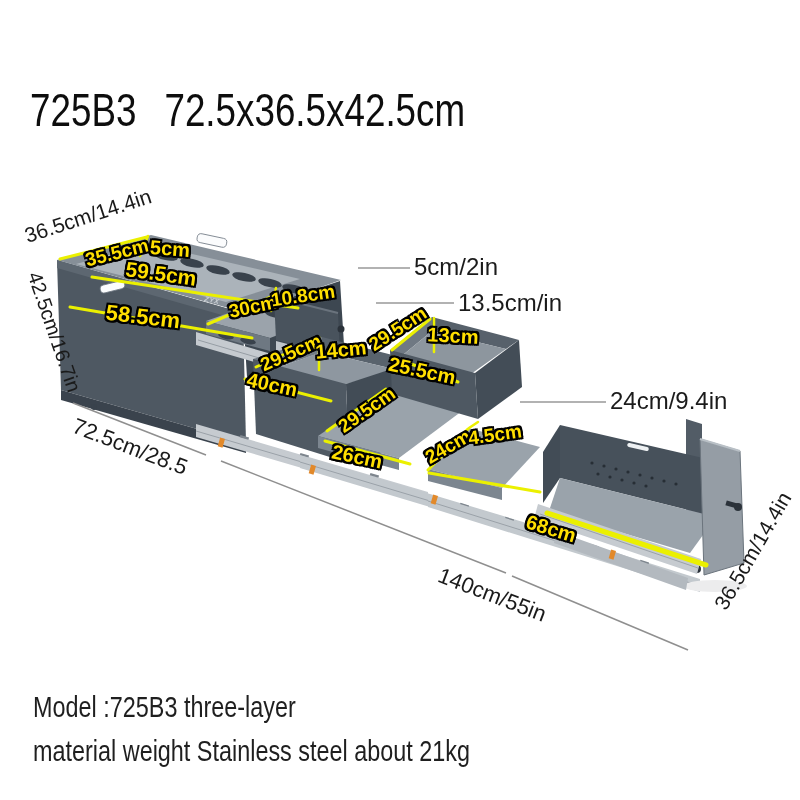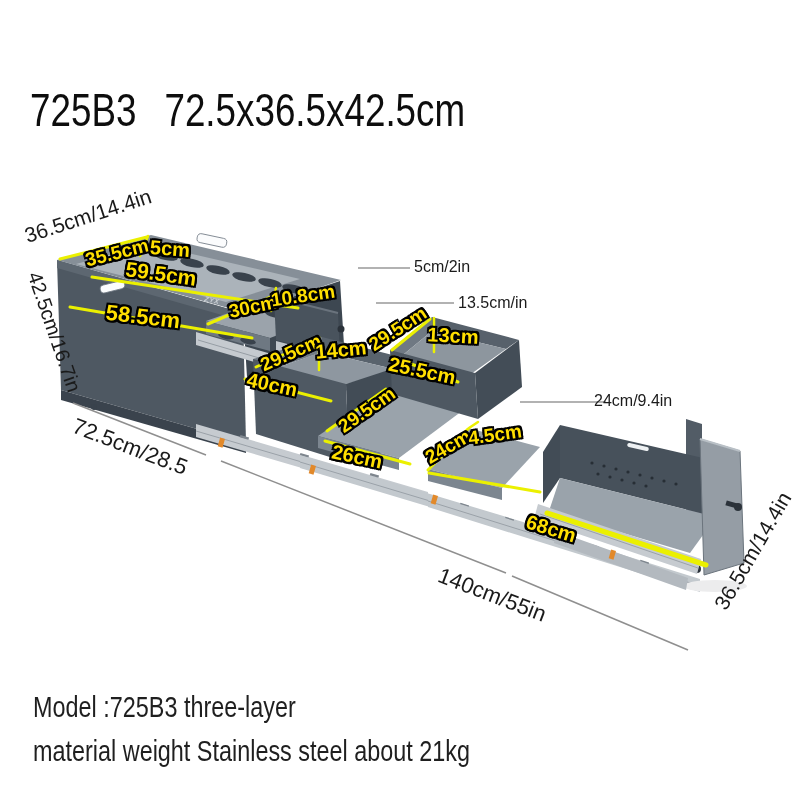--- a/index.html
+++ b/index.html
@@ -11,21 +11,21 @@
   #footer-line1,#footer-line2{position:absolute;left:33px;font-size:30px;color:#1f1f1f;
          white-space:nowrap;transform:scaleX(0.78);transform-origin:left top;}
   #footer-line1{top:690px;}
   #footer-line2{top:734px;}
   #art{position:absolute;left:0;top:0;}
   #annotations{position:absolute;left:0;top:0;width:800px;height:800px;pointer-events:none;}
   .ylabel{position:absolute;font-weight:700;color:#ffdf00;white-space:nowrap;letter-spacing:0;
      text-shadow:-2px -2px 0 #000,2px -2px 0 #000,-2px 2px 0 #000,2px 2px 0 #000,
                  -2px 0 0 #000,2px 0 0 #000,0 -2px 0 #000,0 2px 0 #000;}
   .blabel{position:absolute;color:#1a1a1a;font-weight:400;white-space:nowrap;}
-  .clabel{position:absolute;color:#1b1b1b;font-weight:400;font-size:16px;white-space:nowrap;
+  .clabel{position:absolute;color:#1b1b1b;font-weight:400;font-size:24px;white-space:nowrap;
           transform:translate(0,-50%);}
 </style>
 </head>
 <body>
 
 <div id="stage">
 
   <svg id="art" width="800" height="800" viewBox="0 0 800 800">
 
     <g>
@@ -219,18 +219,18 @@
       <span class="ylabel" style="left: 448px; top: 447px; font-size: 19px; transform: translate(-50%, -50%) rotate(-30deg);">24cm</span>
       <span class="ylabel" style="left: 495px; top: 435px; font-size: 19px; transform: translate(-50%, -50%) rotate(-8deg);">4.5cm</span>
       <span class="ylabel" style="left: 551px; top: 529px; font-size: 20px; transform: translate(-50%, -50%) rotate(17deg);">68cm</span>
       <span class="blabel" style="left: 88px; top: 216px; font-size: 21px; transform: translate(-50%, -50%) rotate(-18deg);">36.5cm/14.4in</span>
       <span class="blabel" style="left: 54px; top: 332px; font-size: 20px; transform: translate(-50%, -50%) rotate(71deg);">42.5cm/16.7in</span>
       <span class="blabel" style="left: 130px; top: 447px; font-size: 22px; transform: translate(-50%, -50%) rotate(21deg);">72.5cm/28.5</span>
       <span class="blabel" style="left: 492px; top: 595px; font-size: 22px; transform: translate(-50%, -50%) rotate(21deg);">140cm/55in</span>
       <span class="blabel" style="left: 753px; top: 551px; font-size: 21px; transform: translate(-50%, -50%) rotate(-60deg);">36.5cm/14.4in</span>
       <span class="clabel" style="left: 414px; top: 267px;">5cm/2in</span>
       <span class="clabel" style="left: 458px; top: 303px; text-align: right;">13.5cm/in</span>
-      <span class="clabel" style="left: 594px; top: 401px;">24cm/9.4in</span>
+      <span class="clabel" style="left: 610px; top: 401px;">24cm/9.4in</span>
     </div>
 
   <div id="footer-line1">Model :725B3 three-layer</div>
   <div id="footer-line2">material weight Stainless steel about 21kg</div>
 </div>
 
 </body></html>

